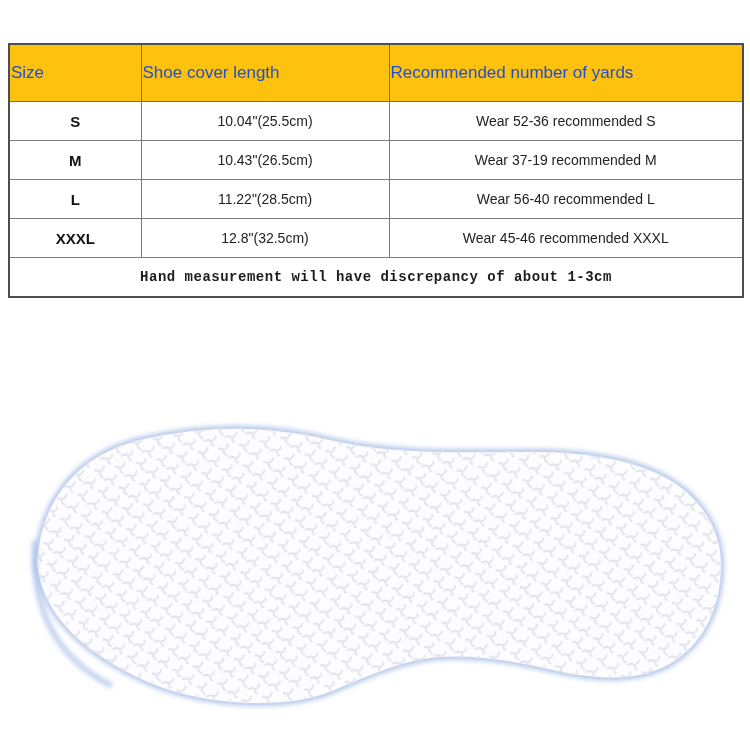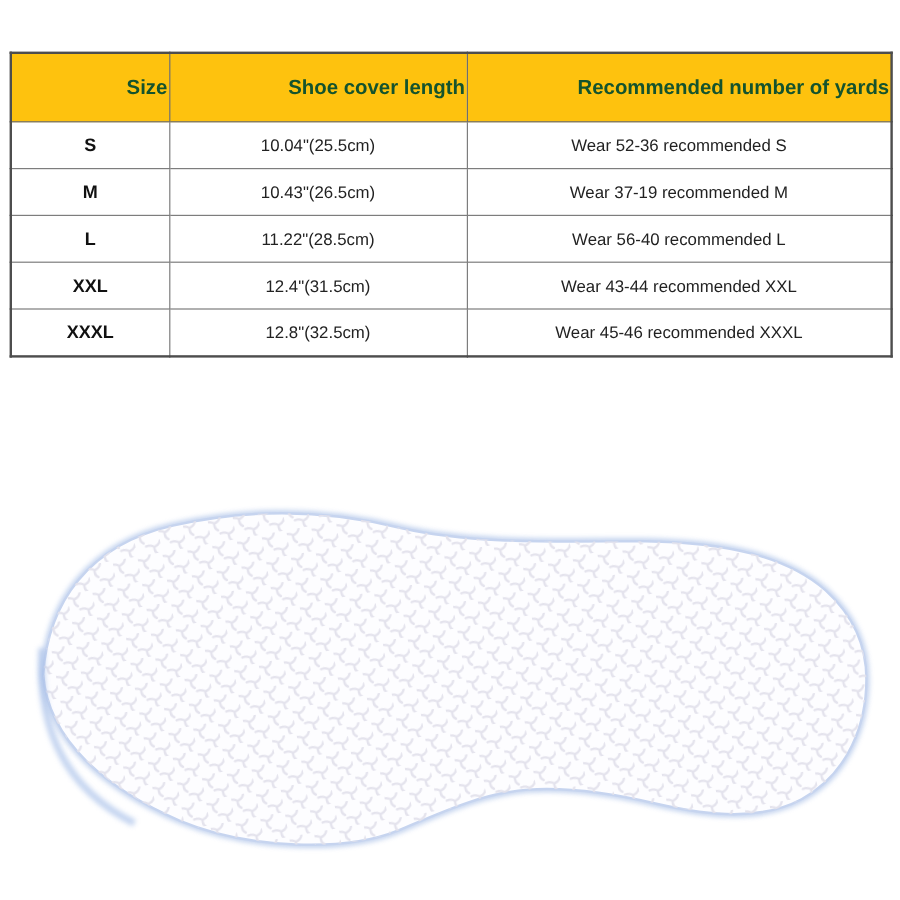--- a/index.html
+++ b/index.html
@@ -10,22 +10,22 @@
   table.size-table{
     position:absolute;left:8px;top:43px;width:734px;
     border-collapse:collapse;table-layout:fixed;
     border:2px solid #4d4d4d;
     background:#ffffff;
   }
   .size-table col.c1{width:132px;}
   .size-table col.c2{width:248px;}
   .size-table col.c3{width:354px;}
   .size-table th{
-    height:54px;background:#FEC20E;color:#14532d;
-    font-size:17px;font-weight:bold;text-align:right;vertical-align:middle;
+    height:54px;background:#FEC20E;color:#1d4ed8;
+    font-size:17px;font-weight:normal;text-align:left;vertical-align:middle;
     border:1px solid #6e6e6e;
   }
   .size-table td{
     height:36px;border:1px solid #7d7d7d;text-align:center;vertical-align:middle;
     color:#222222;font-size:14px;background:#ffffff;
   }
   .size-table td.size{font-weight:bold;font-size:15px;color:#111111;}
   .size-table td.note{
     font-family:"Liberation Mono",monospace;font-weight:bold;font-size:14px;
     color:#1c1c1c;letter-spacing:0.5px;
@@ -61,28 +61,26 @@
         <td class="size">M</td>
         <td>10.43"(26.5cm)</td>
         <td>Wear 37-19 recommended M</td>
       </tr>
       <tr>
         <td class="size">L</td>
         <td>11.22"(28.5cm)</td>
         <td>Wear 56-40 recommended L</td>
       </tr>
       <tr>
-        <td class="size">XXL</td>
-        <td>12.4"(31.5cm)</td>
-        <td>Wear 43-44 recommended XXL</td>
-      </tr>
-      <tr>
         <td class="size">XXXL</td>
         <td>12.8"(32.5cm)</td>
         <td>Wear 45-46 recommended XXXL</td>
+      </tr>
+      <tr>
+        <td class="note" colspan="3">Hand measurement will have discrepancy of about 1-3cm</td>
       </tr>
     </tbody>
   </table>
 
   <div class="sole-wrap">
     <svg width="750" height="310" viewBox="0 0 750 310">
       <defs>
         <path id="tri" d="M0 0 Q4.4 -1 5.4 -4.6 M0 0 Q-3.2 -2.8 -6.8 -1.4 M0 0 Q-0.8 4.4 2.2 6.2" fill="none" stroke="#e3e2ec" stroke-width="2" stroke-linecap="round"></path>
         <pattern id="tread" width="21" height="21" patternUnits="userSpaceOnUse" patternTransform="rotate(-10)">
           <use href="#tri" x="5" y="5"></use>

